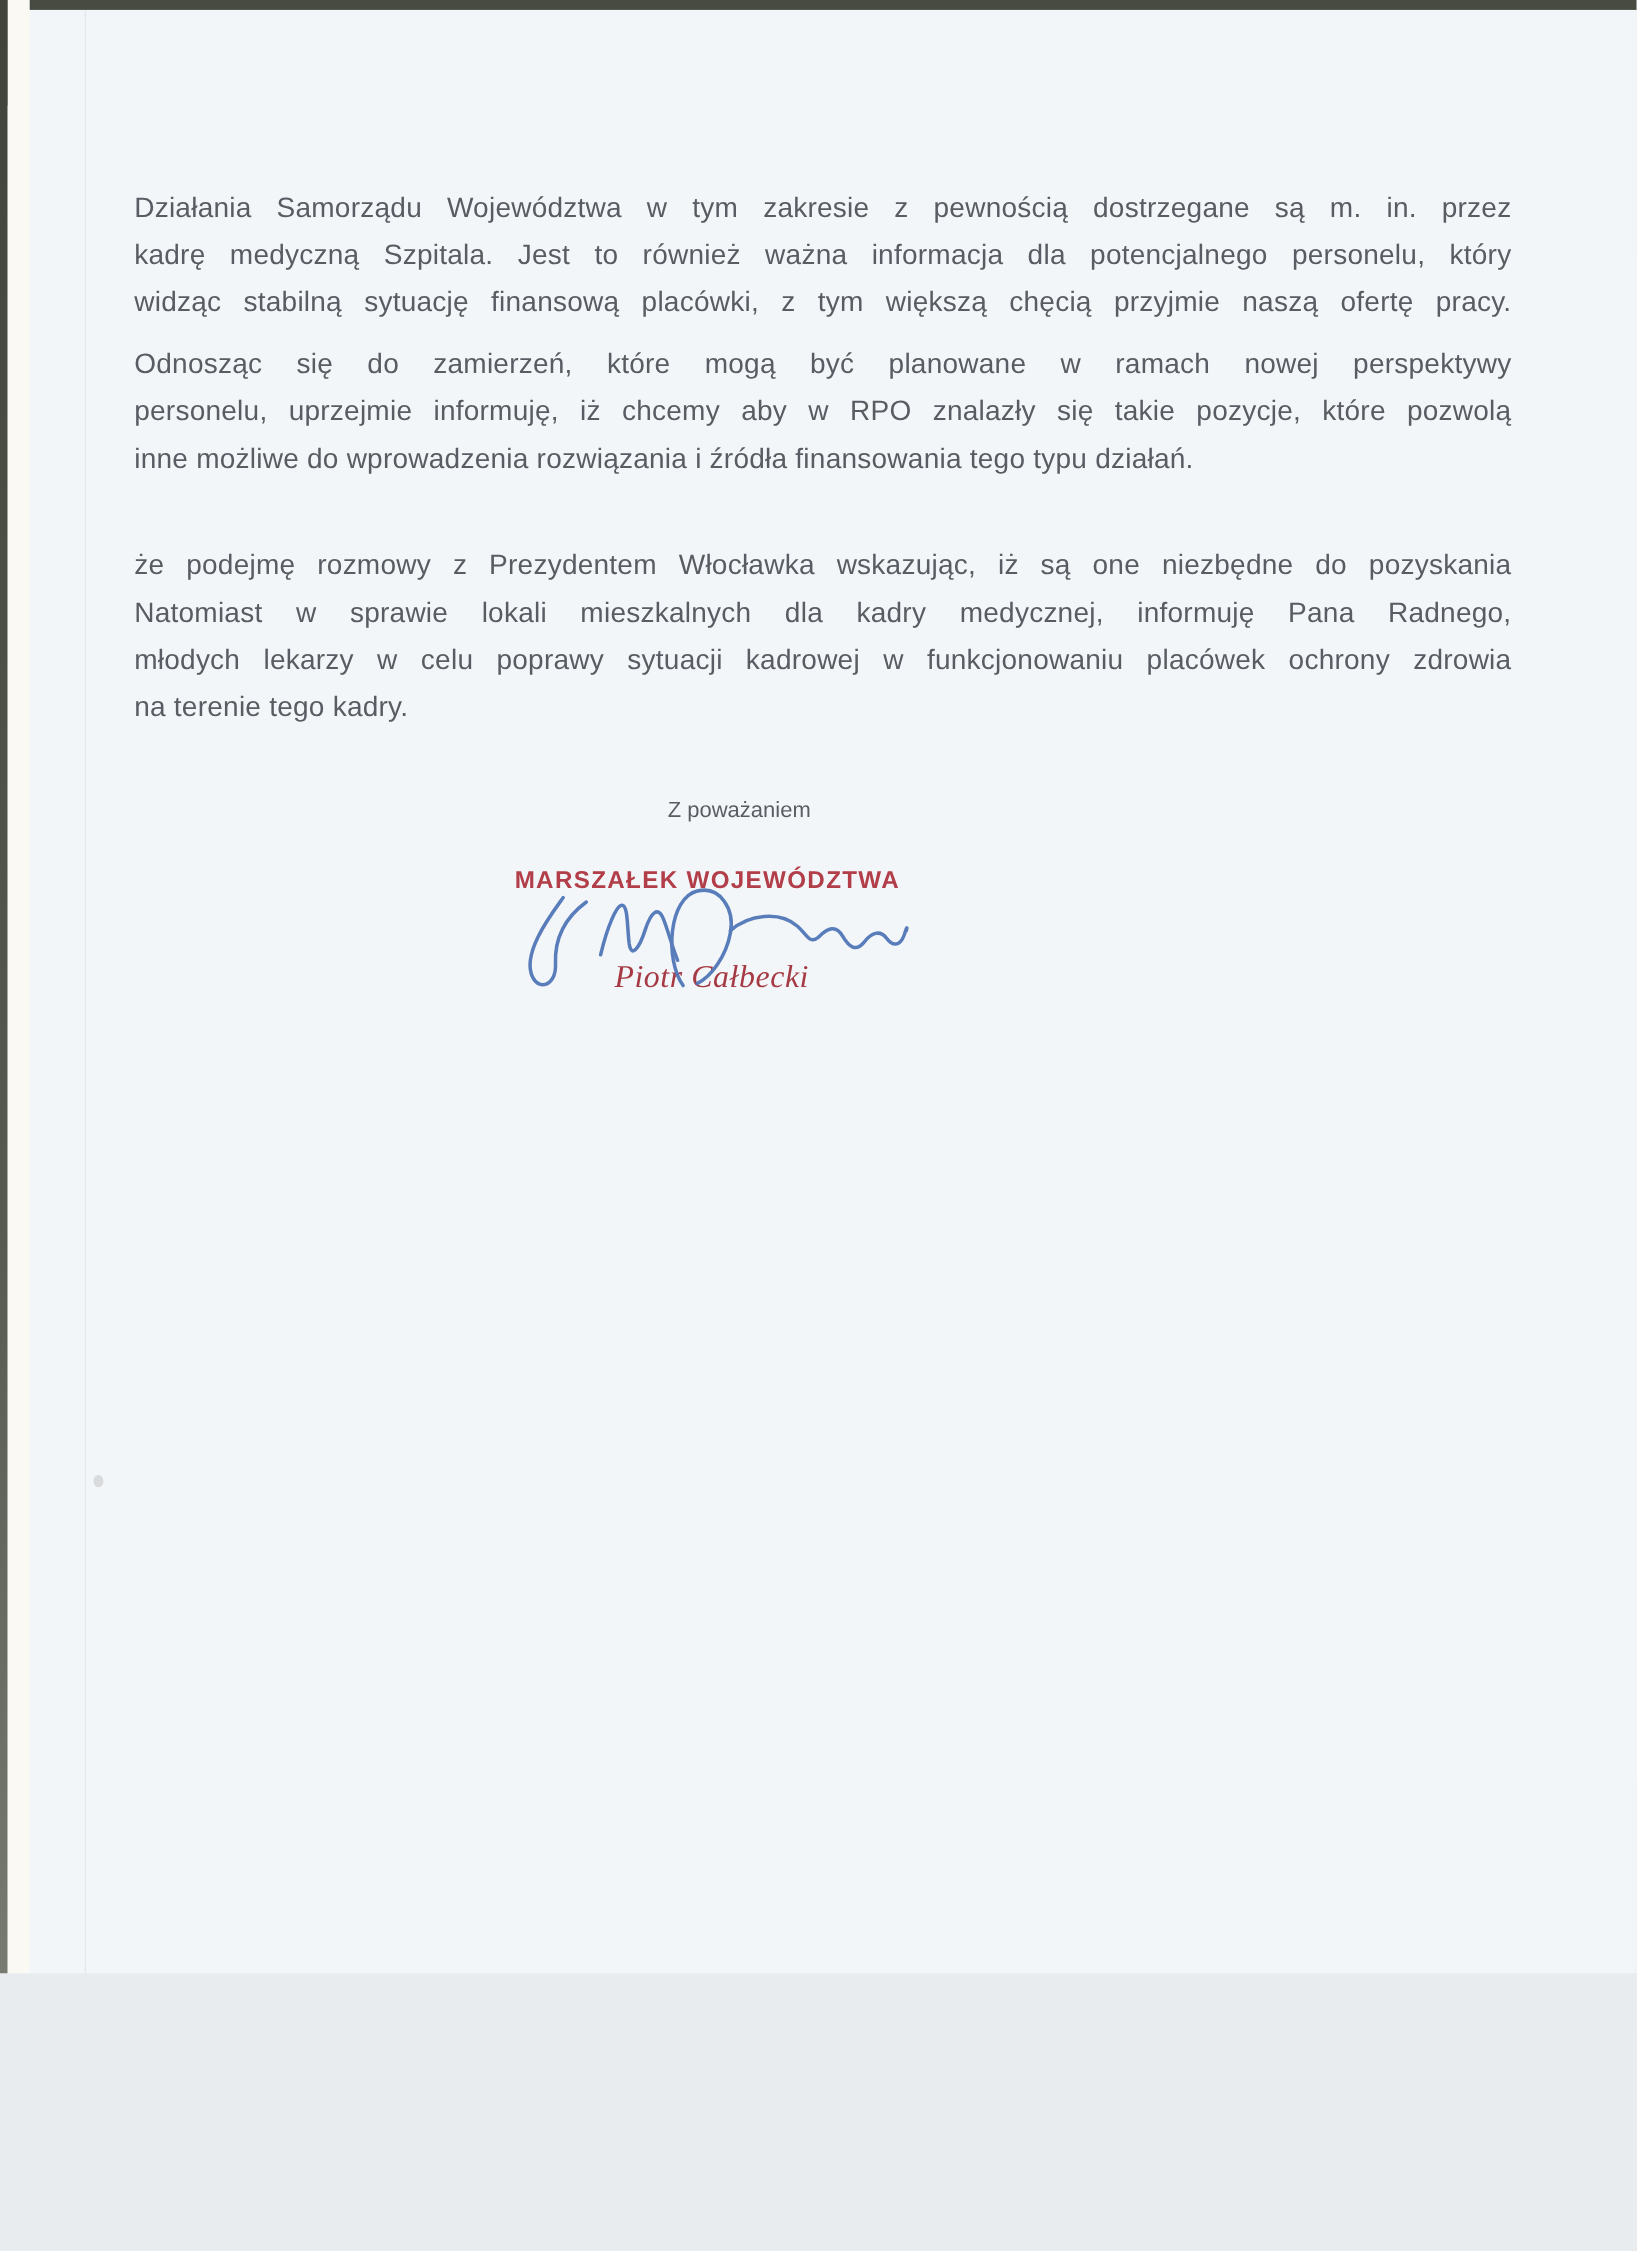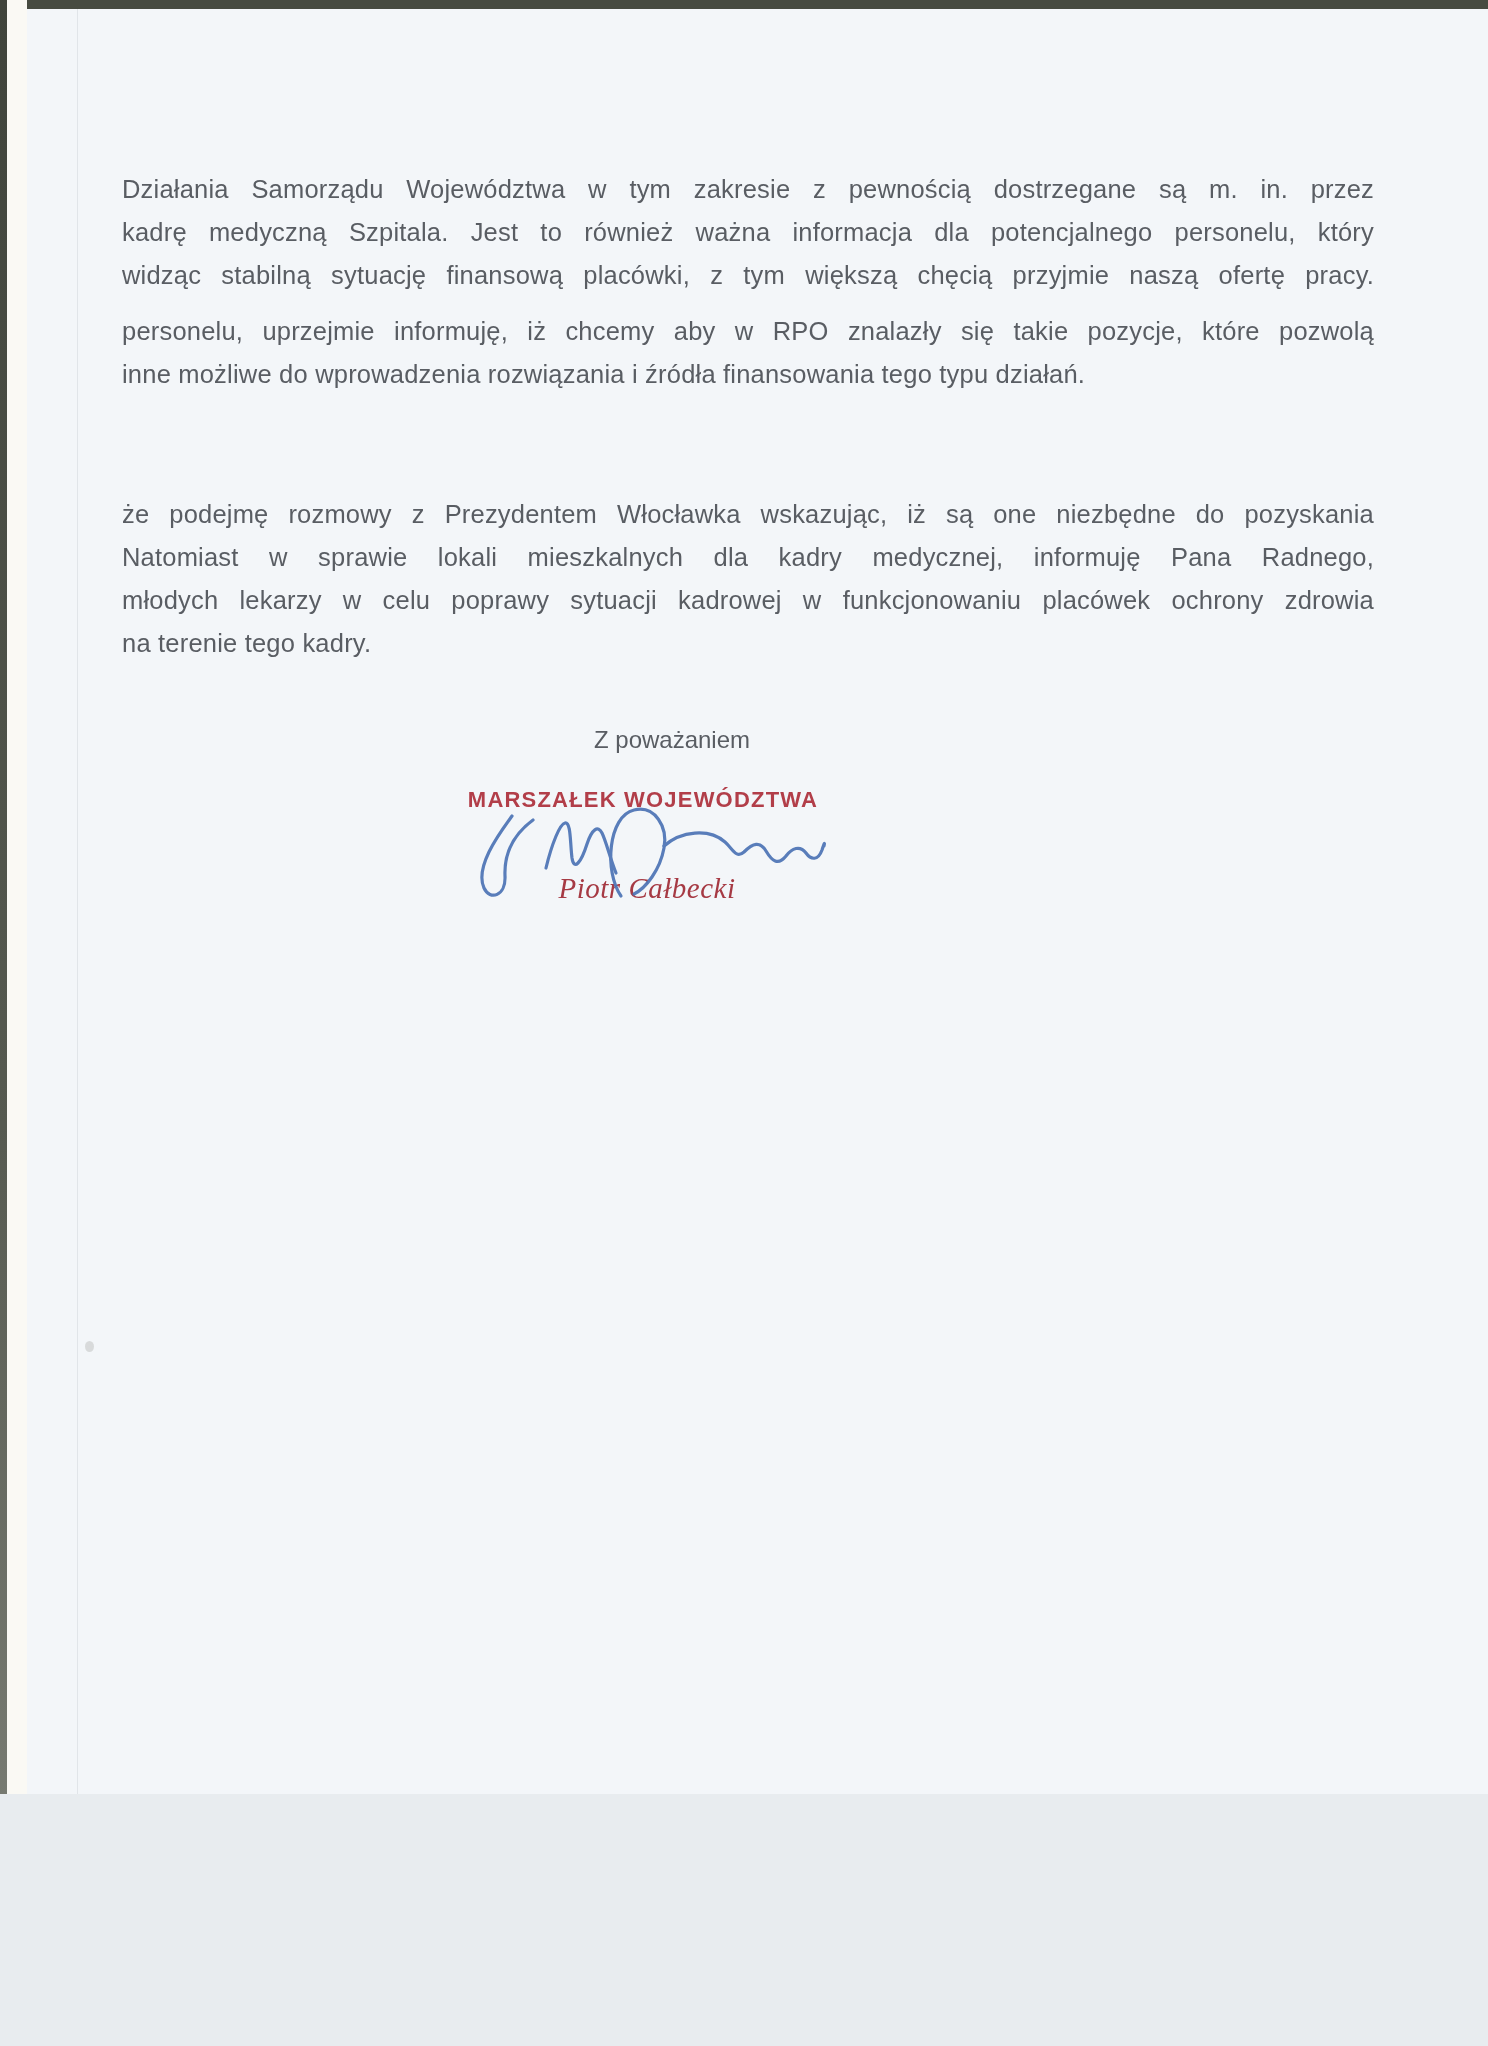--- a/index.html
+++ b/index.html
@@ -14,21 +14,21 @@
   .gutter{position:absolute;left:7px;top:0;width:20px;height:2046px;}
   .paper-crease{position:absolute;left:77px;top:9px;width:1px;height:2037px;
                 background:rgba(120,130,140,.14);}
 
   
   .para{position:absolute;left:122px;width:1252px;font-size:25.5px;line-height:43px;
         color:#595d63;letter-spacing:.2px;}
   .jline{text-align:justify;text-align-last:justify;}
   .lline{text-align:left;}
   .closing{position:absolute;top:726px;left:0;width:1344px;text-align:center;
-           font-size:24px;color:#5a5e64;}
+           font-size:20px;color:#5a5e64;}
   .stamp-title{position:absolute;top:787px;left:0;width:1286px;text-align:center;
                font-size:22px;font-weight:bold;letter-spacing:1.2px;}
   .signer{position:absolute;top:872px;left:0;width:1294px;text-align:center;
           font-family:"Liberation Serif","DejaVu Serif",serif;
           font-style:italic;font-weight:normal;font-size:29px;letter-spacing:.5px;}
   .sig-ink{position:absolute;left:458px;top:800px;width:372px;height:110px;z-index:3;}
 
   .speck{position:absolute;border-radius:50%;}
   .s1{left:198px;top:1997px;width:6px;height:15px;background:#b3a376;opacity:.75;}
   .s2{left:85px;top:1341px;width:9px;height:11px;background:#aeb2b0;opacity:.4;}
@@ -46,20 +46,21 @@
   <div class="gutter" style="background: rgb(250, 249, 244);"></div>
   <div class="paper-crease"></div>
 
   <div class="para" style="top:168px;">
     <div class="jline">Działania Samorządu Województwa w tym zakresie z pewnością dostrzegane są m. in. przez</div>
     <div class="jline">kadrę medyczną Szpitala. Jest to również ważna informacja dla potencjalnego personelu, który</div>
     <div class="jline">widząc stabilną sytuację finansową placówki, z tym większą chęcią przyjmie naszą ofertę pracy.</div>
   </div>
 
   <div class="para" style="top:310px;">
+    <div class="jline">Odnosząc się do zamierzeń, które mogą być planowane w ramach nowej perspektywy</div>
     <div class="jline">personelu, uprzejmie informuję, iż chcemy aby w RPO znalazły się takie pozycje, które pozwolą</div>
     <div class="lline">inne możliwe do wprowadzenia rozwiązania i źródła finansowania tego typu działań.</div>
   </div>
 
   <div class="para" style="top:493px;">
     <div class="jline">że podejmę rozmowy z Prezydentem Włocławka wskazując, iż są one niezbędne do pozyskania</div>
     <div class="jline">Natomiast w sprawie lokali mieszkalnych dla kadry medycznej, informuję Pana Radnego,</div>
     <div class="jline">młodych lekarzy w celu poprawy sytuacji kadrowej w funkcjonowaniu placówek ochrony zdrowia</div>
     <div class="lline">na terenie tego kadry.</div>
   </div>

